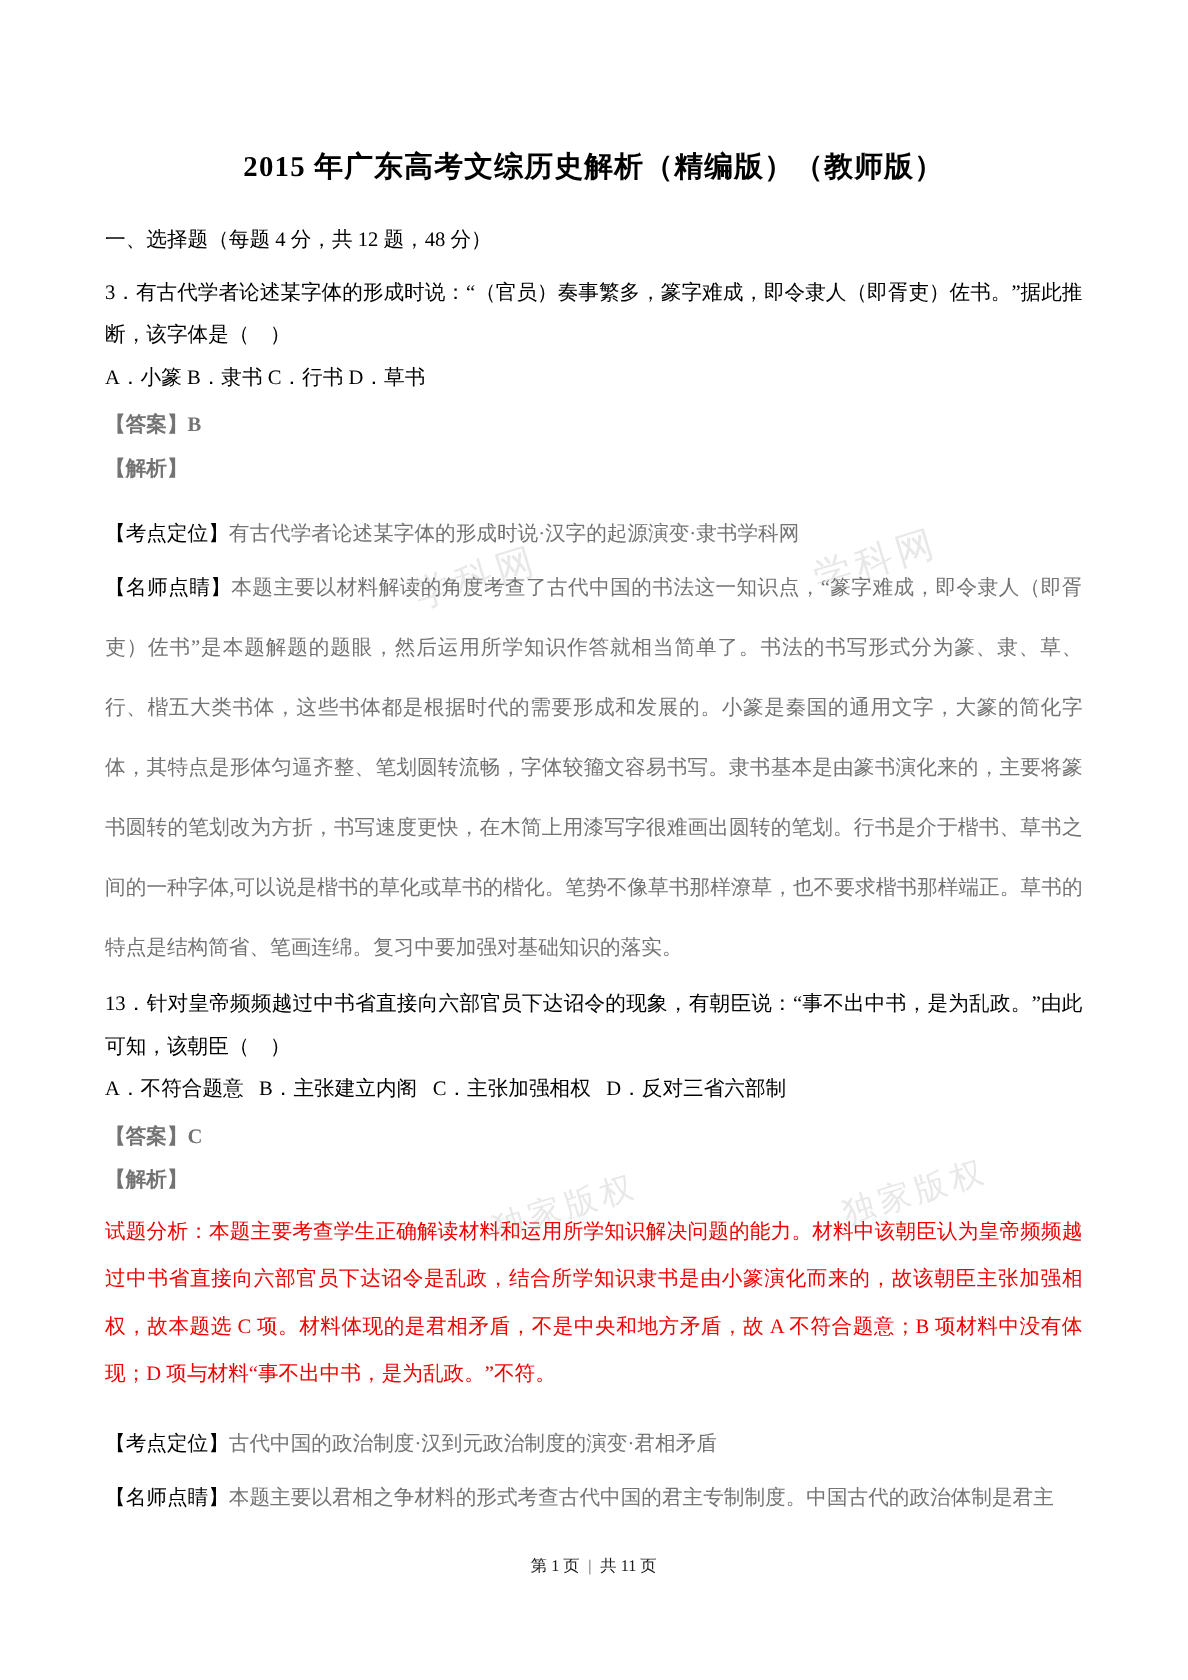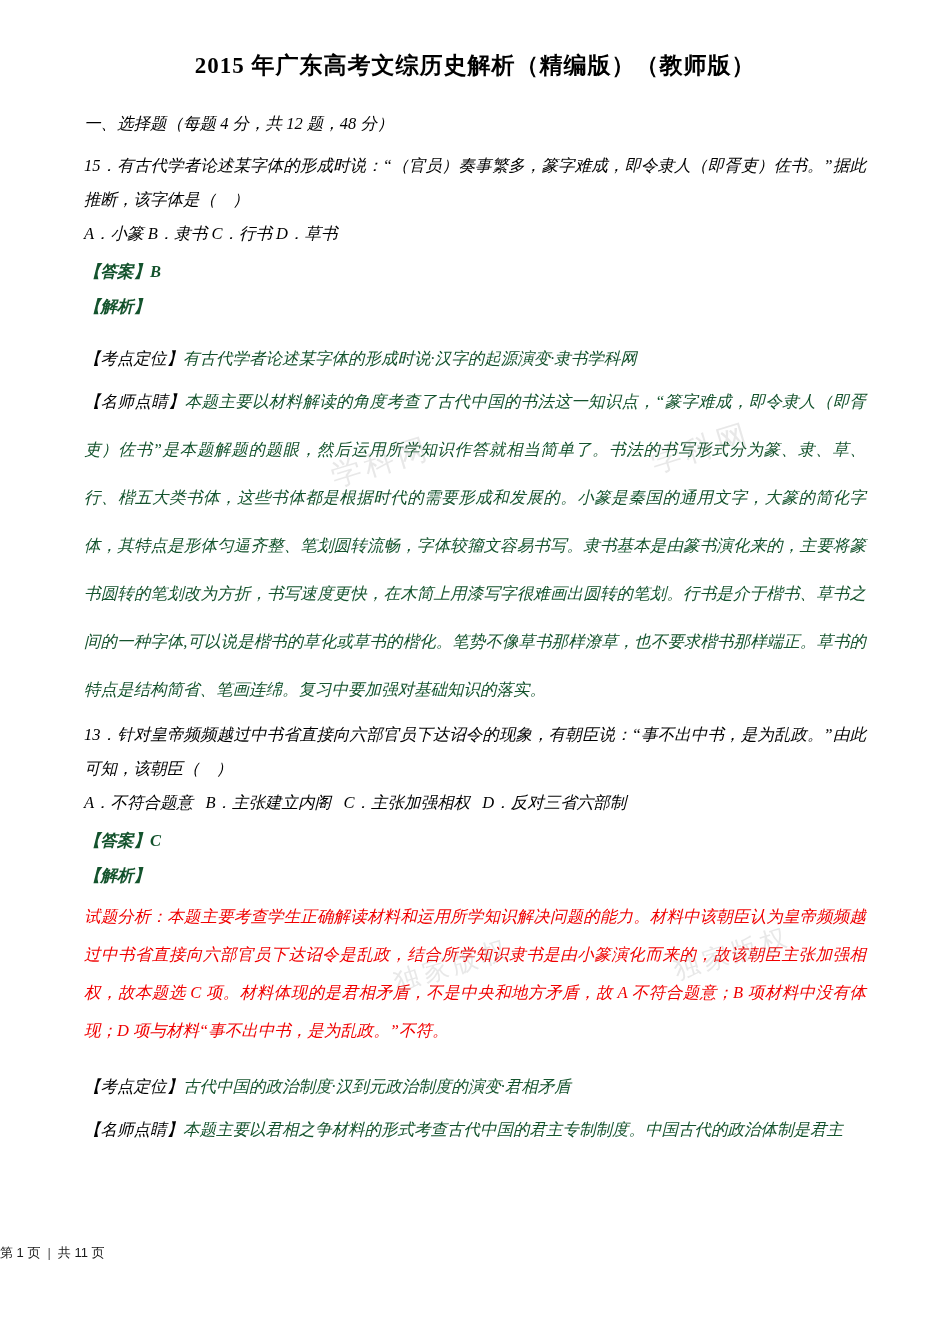--- a/index.html
+++ b/index.html
@@ -13,60 +13,59 @@
   .page {
     position: relative;
     width: 950px;
     height: 1344px;
     background: #ffffff;
     overflow: hidden;
     padding: 0 84px;
   }
   .title {
     margin: 0;
-    padding-top: 50px;
+    padding-top: 118px;
     font-size: 23px;
     font-weight: bold;
     text-align: center;
     letter-spacing: 1px;
     color: #000000;
   }
   .para {
     font-size: 16.5px;
     line-height: 34px;
     margin: 0;
     text-align: justify;
     color: #000000;
-    font-style: italic;
   }
   .section-heading { margin-top: 26px; }
   .stem { margin-top: 8px; }
   .options { white-space: pre-wrap; }
   .answer-line { margin-top: 4px; }
   .jiexi-line { margin-top: 1px; }
-  .red { color: #14532d; }
+  .red { color: #737373; }
   .bold { font-weight: bold; }
   .red-block {
     color: #f00000;
     line-height: 38px;
     margin-top: 5px;
   }
   .kaodian-line { margin-top: 18px; }
   .mingshi-block { margin-top: 2px; line-height: 48px; }
   .mingshi-block .label { color: #000000; }
   .q13-block { margin-top: 4px; }
   .footer {
     position: absolute;
     left: 0;
     right: 0;
     bottom: 82px;
-    text-align: left;
+    text-align: center;
     font-size: 13px;
     color: #1a1a1a;
-    font-family: Liberation Sans, sans-serif;
+    font-family: Liberation Serif, serif;
   }
   .footer .sep { margin: 0 7px; color: #555; }
   .wm {
     position: absolute;
     color: rgba(110, 110, 110, 0.16);
     transform: rotate(-17deg);
     font-size: 30px;
     letter-spacing: 4px;
     pointer-events: none;
     font-family: "Liberation Sans", "DejaVu Sans", sans-serif;
@@ -84,21 +83,21 @@
 
   <div class="wm wm1">学科网</div>
   <div class="wm wm2">学科网</div>
   <div class="wm wm3">独家版权</div>
   <div class="wm wm4">独家版权</div>
 
   <h1 class="title">2015 年广东高考文综历史解析（精编版）（教师版）</h1>
 
   <p class="para section-heading">一、选择题（每题 4 分，共 12 题，48 分）</p>
 
-  <p class="para stem">15．有古代学者论述某字体的形成时说：“（官员）奏事繁多，篆字难成，即令隶人（即胥吏）佐书。”据此推断，该字体是（　）</p>
+  <p class="para stem">3．有古代学者论述某字体的形成时说：“（官员）奏事繁多，篆字难成，即令隶人（即胥吏）佐书。”据此推断，该字体是（　）</p>
 
   <p class="para options">A．小篆 B．隶书 C．行书 D．草书</p>
 
   <p class="para answer-line">
     <span class="red bold">【答案】</span><span class="red bold">B</span>
   </p>
 
   <p class="para jiexi-line">
     <span class="red bold">【解析】</span>
   </p>

